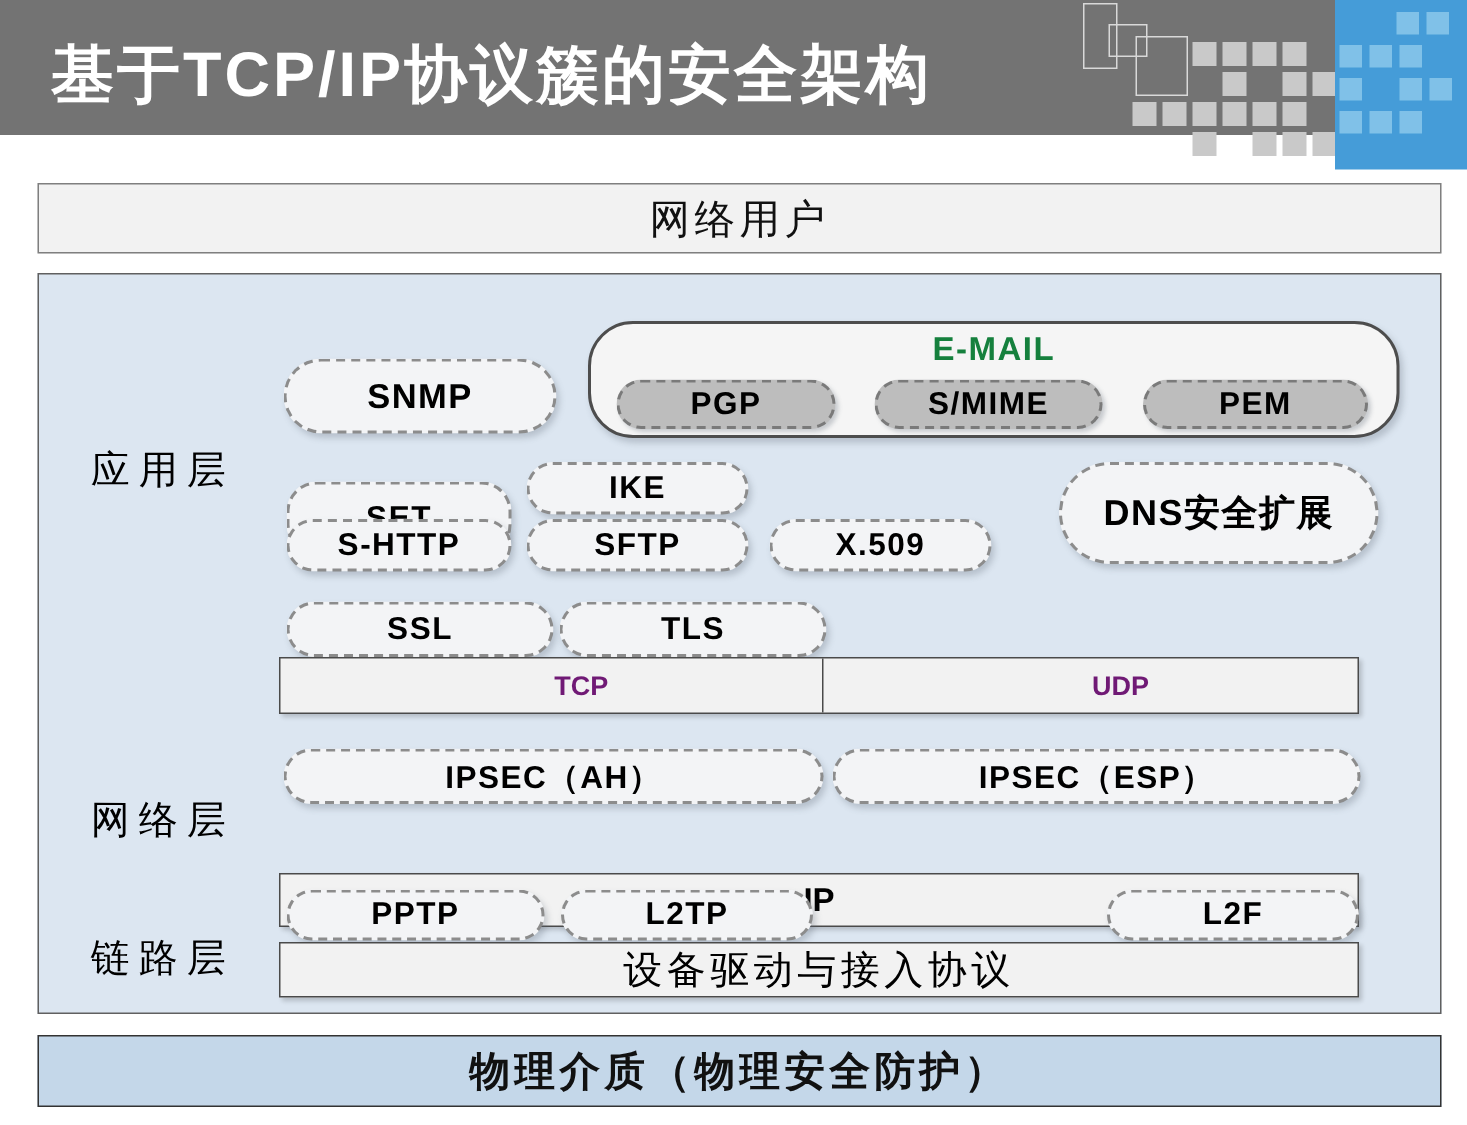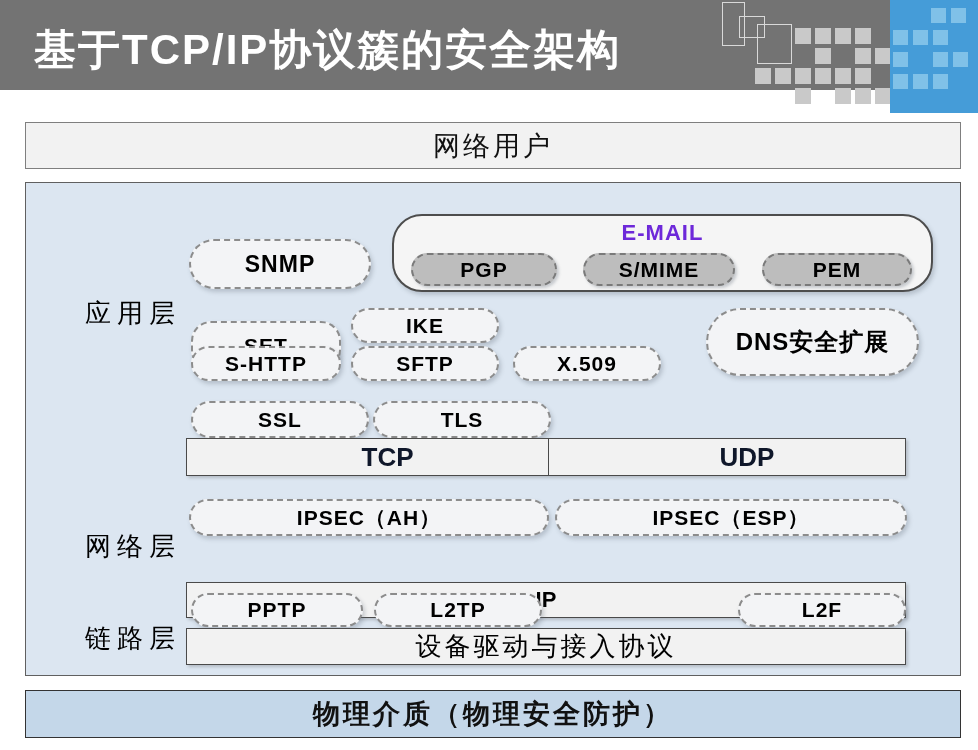--- a/index.html
+++ b/index.html
@@ -21,42 +21,42 @@
              font-family:"Liberation Serif","DejaVu Serif",serif;font-size:27px;color:#111;
              letter-spacing:3px;box-sizing:border-box;}
   .main-box{position:absolute;left:25px;top:182px;width:936px;height:494px;background:#dce6f1;
             border:1px solid #606060;box-sizing:border-box;}
   .physical-bar{position:absolute;left:25px;top:690px;width:936px;height:48px;background:#c4d7e9;
             border:1px solid #333;display:flex;align-items:center;justify-content:center;
             font-family:"Liberation Serif","DejaVu Serif",serif;font-size:27px;font-weight:bold;
             color:#111;letter-spacing:3px;box-sizing:border-box;}
 
   
-  .layer-label{position:absolute;left:10px;width:145px;text-align:right;
+  .layer-label{position:absolute;left:10px;width:145px;text-align:center;
                font-family:"Liberation Serif","DejaVu Serif",serif;font-size:26px;color:#000;
                letter-spacing:6px;}
 
   
   .pill{position:absolute;background:#f3f4f6;border:2px dashed #8c8c8c;border-radius:20px;
         box-shadow:2px 3px 4px rgba(95,105,120,0.30);display:flex;align-items:center;
         justify-content:center;font-weight:bold;font-size:21px;color:#000;box-sizing:border-box;
         letter-spacing:1px;}
   .pill.big{border-radius:26px;font-size:23px;}
   .gray-pill{position:absolute;background:#bdbdbd;border:2px dashed #7a7a7a;border-radius:17px;
         display:flex;align-items:center;justify-content:center;font-weight:bold;font-size:21px;
         color:#000;box-sizing:border-box;letter-spacing:1px;box-shadow:2px 2px 3px rgba(95,105,120,0.30);}
   .email-group{position:absolute;left:366px;top:31px;width:541px;height:78px;background:#f5f5f5;
         border:2px solid #4d4d4d;border-radius:30px;box-sizing:border-box;
         box-shadow:2px 3px 4px rgba(95,105,120,0.30);}
   .email-title{position:absolute;left:0;top:4px;width:100%;text-align:center;font-weight:bold;
-        font-size:22px;color:#6d28d9;letter-spacing:1px;}
+        font-size:22px;color:#15803d;letter-spacing:1px;}
   .bar{position:absolute;background:#f2f2f2;border:1px solid #4a4a4a;box-sizing:border-box;
         box-shadow:2px 2px 3px rgba(0,0,0,0.18);display:flex;}
   .bar-cell{display:flex;align-items:center;justify-content:center;font-weight:bold;
-        font-size:26px;color:#0f172a;height:100%;box-sizing:border-box;padding-left:40px;}
+        font-size:18px;color:#701a75;height:100%;box-sizing:border-box;padding-left:40px;}
   .bar-cell.divided{border-right:1px solid #4a4a4a;}
   .bar.single{align-items:center;justify-content:center;font-weight:bold;font-size:22px;color:#000;}
   .bar.serif-bar{font-family:"Liberation Serif","DejaVu Serif",serif;font-weight:normal;
         font-size:26px;letter-spacing:3px;}
   .dns-pill{border-radius:34px;font-size:24px;}
 </style>
 </head>
 <body>
 
 <div class="slide">

